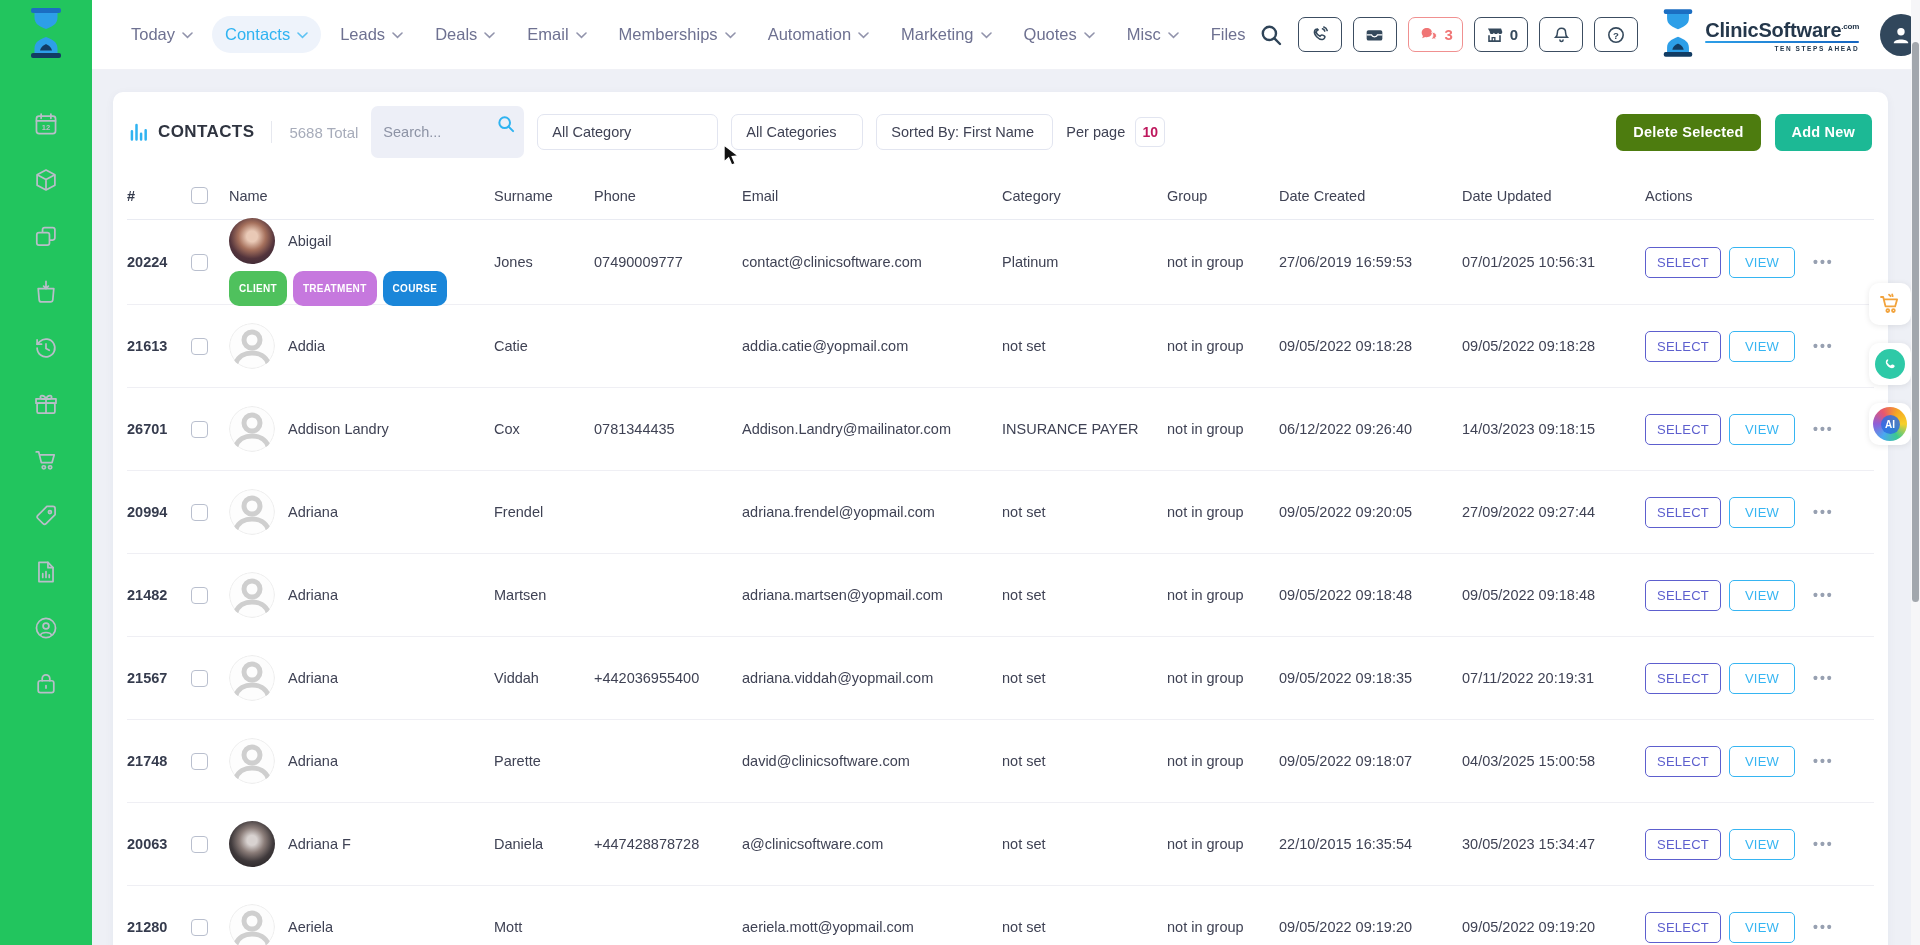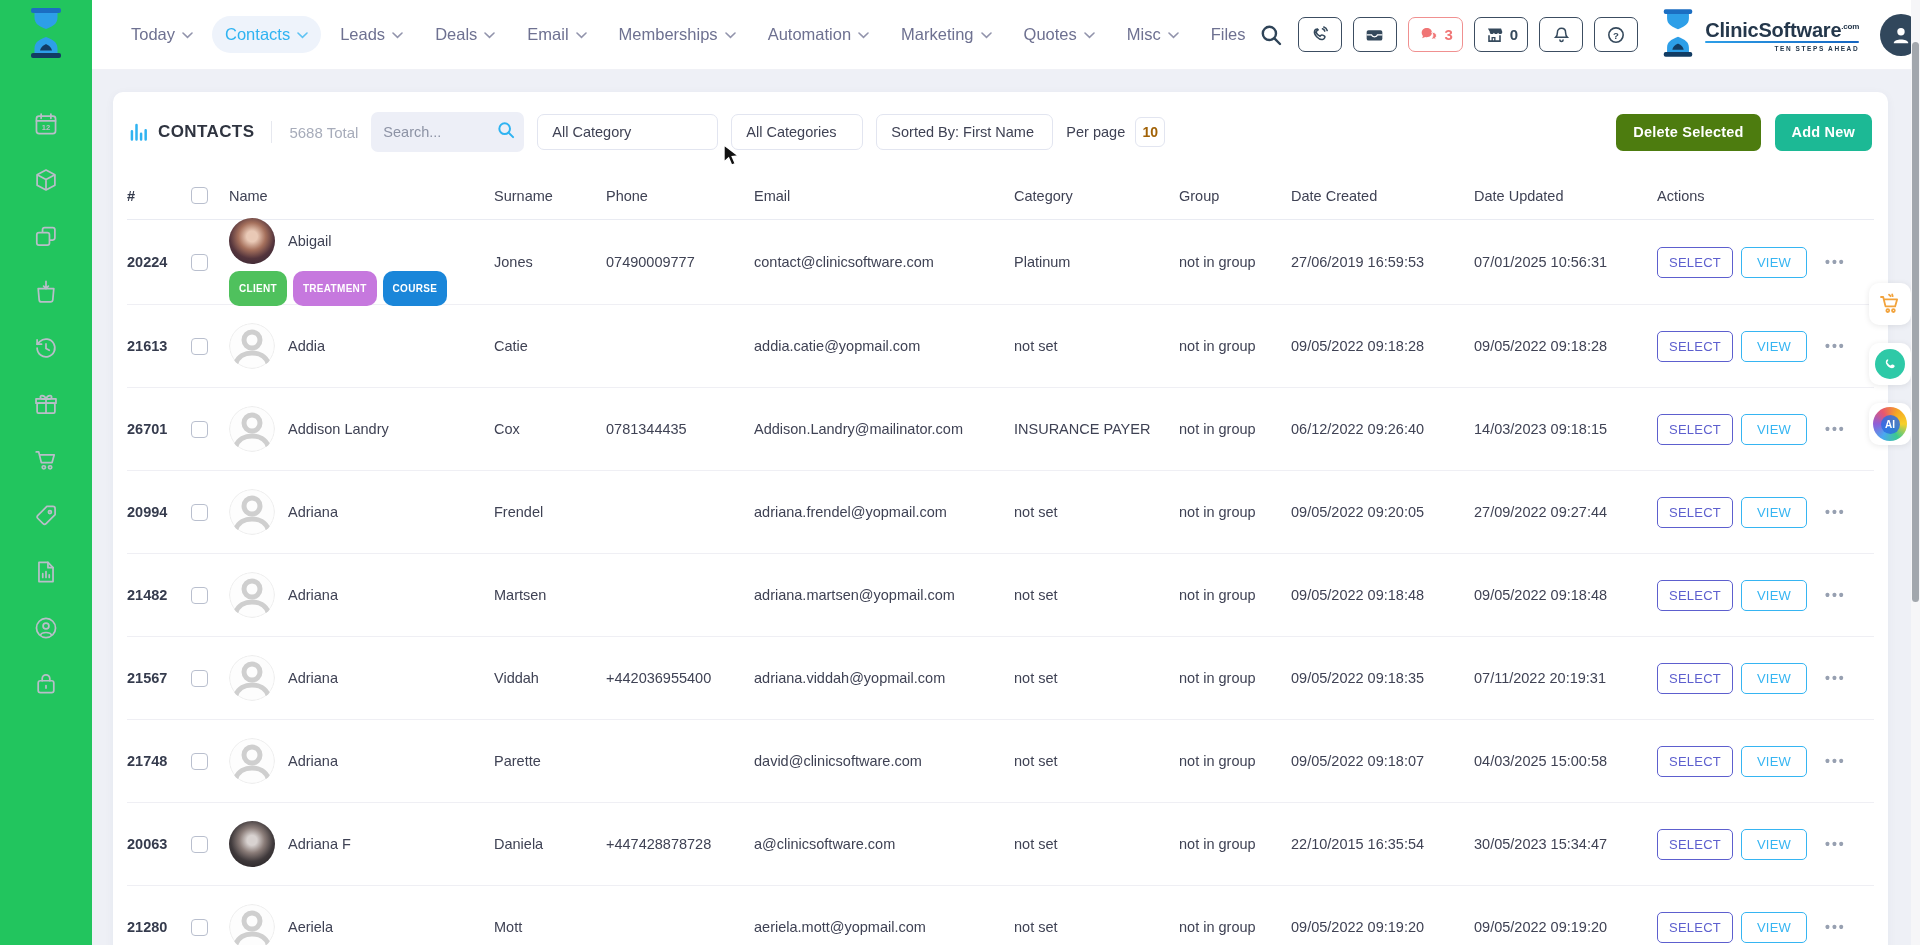--- a/index.html
+++ b/index.html
@@ -62,34 +62,34 @@
     border-radius:10px; box-shadow:0 2px 10px rgba(45,55,90,.05); padding:0 14px;
   }
 
   
   .toolbar { height:74px; display:flex; align-items:center; gap:13px; padding:6px 2px 0 2px; }
   .tb-title { display:flex; align-items:center; gap:9px; font-size:17px; font-weight:bold; color:#2f3440; letter-spacing:.4px; }
   .v-div { width:1px; height:22px; background:#e6e8ef; margin:0 4px; }
   .tb-total { color:#a7acba; font-size:15px; white-space:nowrap; }
   .search-wrap { position:relative; }
   .search-input {
-    width:153px; height:40px; background:#edeff7; border:none; border-radius:7px;
+    width:153px; height:52px; background:#edeff7; border:none; border-radius:7px;
     padding:0 34px 0 12px; font-size:14.5px; color:#5a6072; outline:none; font-family:inherit;
   }
   .search-input::placeholder { color:#8d93a5; }
   .search-btn { position:absolute; right:8px; top:8px; display:flex; cursor:pointer; background:none; border:none; padding:0; }
   .filter {
     height:36px; border:1px solid #e2e5f0; border-radius:7px; background:#fff; display:flex;
     align-items:center; padding:0 14px; font-size:14.5px; color:#3f4254; cursor:pointer; white-space:nowrap;
   }
   .f-loc { width:181px; } .f-cat { width:132px; } .f-sort { width:177px; }
   .perpage { display:flex; align-items:center; gap:10px; font-size:14.5px; color:#3f4254; white-space:nowrap; }
   .pp-box {
     width:30px; height:30px; border:1px solid #e2e5f0; border-radius:6px; display:flex;
-    align-items:center; justify-content:center; font-weight:bold; font-size:14px; color:#a16207; cursor:text;
+    align-items:center; justify-content:center; font-weight:bold; font-size:14px; color:#be185d; cursor:text;
   }
   .tb-actions { margin-left:auto; display:flex; gap:14px; }
   .btn-delete, .btn-add {
     height:37px; padding:0 17px; color:#fff; font-weight:bold; font-size:14.5px; border:none;
     border-radius:7px; cursor:pointer; letter-spacing:.2px;
   }
   .btn-delete { background:#4d7c0f; }
   .btn-add { background:#1cb995; }
 
   
@@ -100,21 +100,21 @@
   .trow {
     display:flex; align-items:center; height:83px; border-bottom:1px solid #efeff4;
     font-size:14.5px; color:#3f4254;
   }
   .trow.tall { height:85px; }
   .cell, .hcell { flex:none; padding-right:6px; overflow:hidden; }
   .c-id { width:64px; font-weight:600; color:#353b4d; }
   .c-check { width:38px; }
   .c-name { width:265px; }
   .c-surname { width:100px; }
-  .c-phone { width:148px;margin-left:12px; }
+  .c-phone { width:148px; }
   .c-email { width:260px; }
   .c-cat { width:165px; }
   .c-group { width:112px; }
   .c-created { width:183px; }
   .c-updated { width:183px; }
   .c-actions { flex:1 1 auto; display:flex; align-items:center; gap:8px; }
 
   .cb {
     appearance:none; -webkit-appearance:none; width:17px; height:17px; border:1.6px solid #b9bfce;
     border-radius:4px; background:#fff; cursor:pointer; margin:0; display:block;

